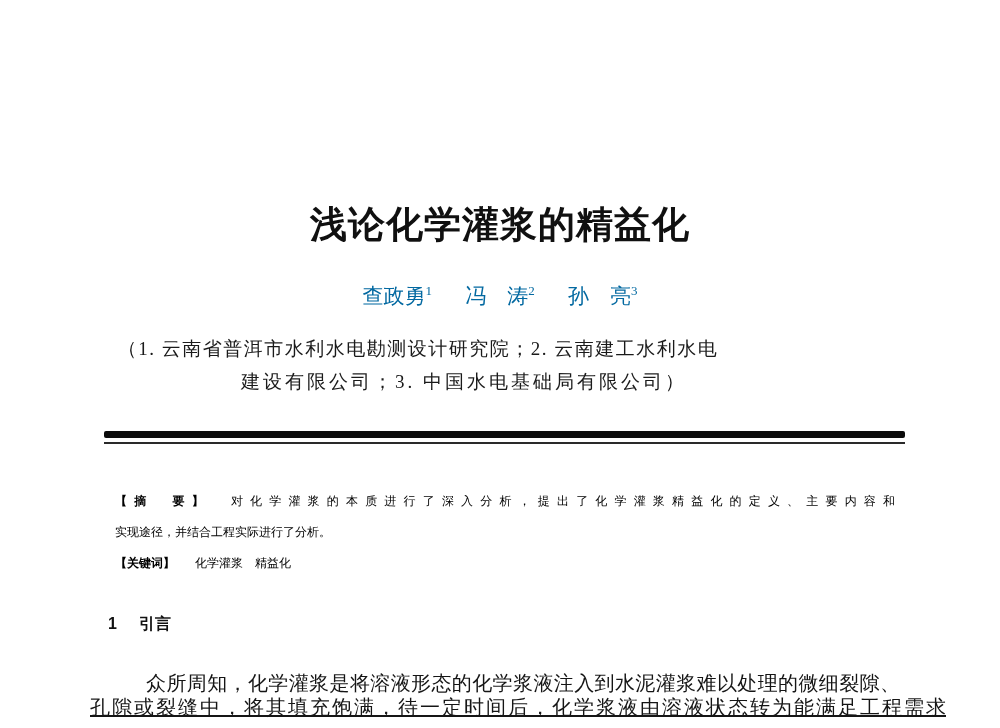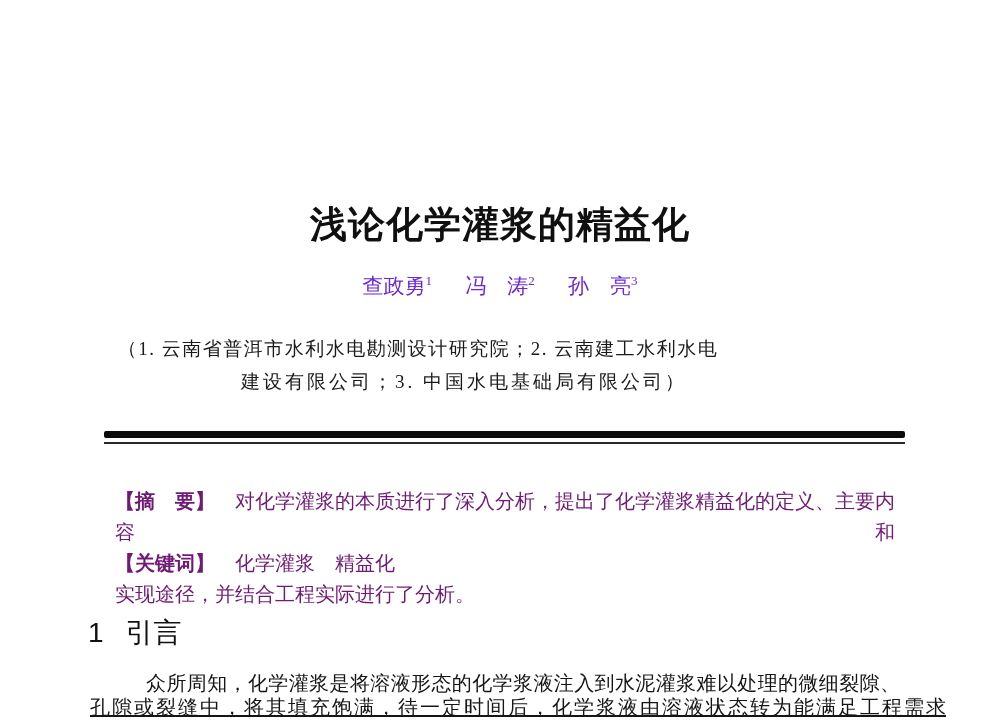--- a/index.html
+++ b/index.html
@@ -26,26 +26,26 @@
     font-family: "Liberation Sans", sans-serif;
     font-size: 37px;
     font-weight: 700;
     letter-spacing: 1px;
     color: #101010;
     margin: 0;
   }
 
   
   .authors-line {
-    top: 272px;
+    top: 282px;
     left: 0;
     width: 1000px;
     text-align: center;
     font-size: 21px;
-    color: #6d28d9;
+    color: #0369a1;
   }
   .author { display: inline-block; margin: 0 14px; }
   .author sup {
     font-size: 13px;
     vertical-align: super;
     line-height: 0;
   }
 
   
   .affil-1 {
@@ -82,42 +82,42 @@
     margin-top: 4px;
     height: 2px;
     background: #2a2a2a;
   }
 
   
   .abstract-block {
     top: 486px;
     left: 115px;
     width: 780px;
-    font-size: 20px;
+    font-size: 12px;
     line-height: 31px;
-    color: #701a75;
+    color: #000000;
   }
   .abstract-block .line { margin: 0; }
   .just {
     text-align: justify;
     text-align-last: justify;
   }
   .bk-label {
     font-family: "Liberation Sans", sans-serif;
     font-weight: 700;
     margin-right: 20px;
   }
 
   
   .section-heading {
     top: 614px;
-    left: 88px;
+    left: 108px;
     font-family: "Liberation Sans", sans-serif;
-    font-size: 28px;
-    font-weight: 400;
+    font-size: 16px;
+    font-weight: 700;
     color: #111111;
   }
   .section-number { margin-right: 22px; }
 
   
   .para-line {
     font-size: 20px;
     color: #151515;
     line-height: 30px;
     margin: 0;
@@ -150,22 +150,22 @@
 
 <div class="abs affil-2">建设有限公司；3. 中国水电基础局有限公司）</div>
 
 <div class="abs rule-wrap">
   <div class="rule-thick"></div>
   <div class="rule-thin"></div>
 </div>
 
 <div class="abs abstract-block">
   <p class="line just"><span class="bk-label">【摘　要】</span><span>对化学灌浆的本质进行了深入分析，提出了化学灌浆精益化的定义、主要内容和</span></p>
+  <p class="line">实现途径，并结合工程实际进行了分析。</p>
   <p class="line"><span class="bk-label">【关键词】</span><span>化学灌浆　精益化</span></p>
-  <p class="line">实现途径，并结合工程实际进行了分析。</p>
 </div>
 
 <div class="abs section-heading">
   <span class="section-number">1</span><span>引言</span>
 </div>
 
 <p class="abs para-line para-line-1 just">众所周知，化学灌浆是将溶液形态的化学浆液注入到水泥灌浆难以处理的微细裂隙、</p>
 
 <p class="abs para-line para-line-2 just">孔隙或裂缝中，将其填充饱满，待一定时间后，化学浆液由溶液状态转为能满足工程需求</p>
 

